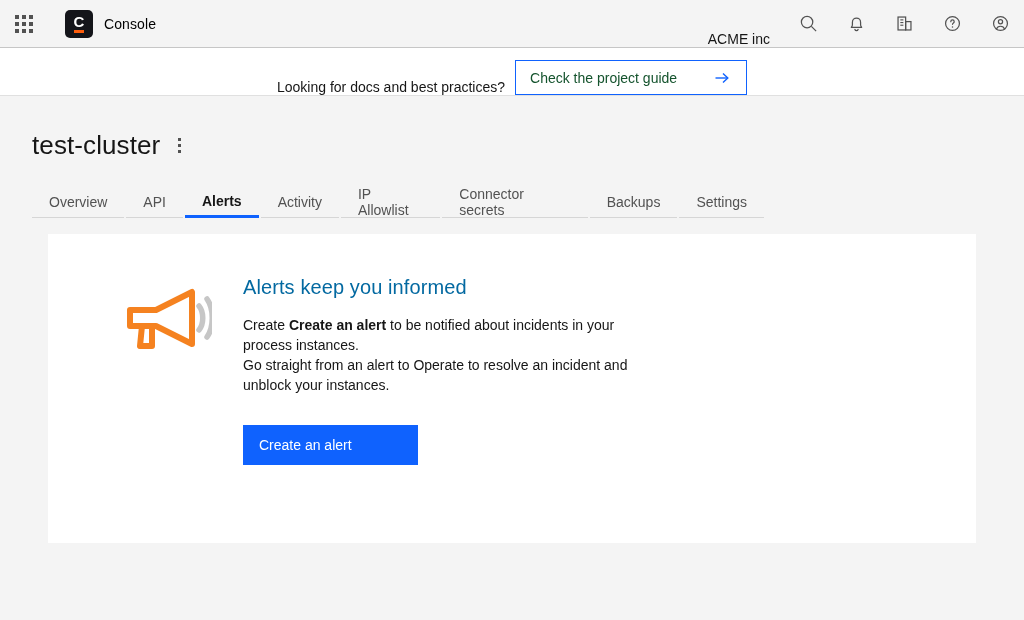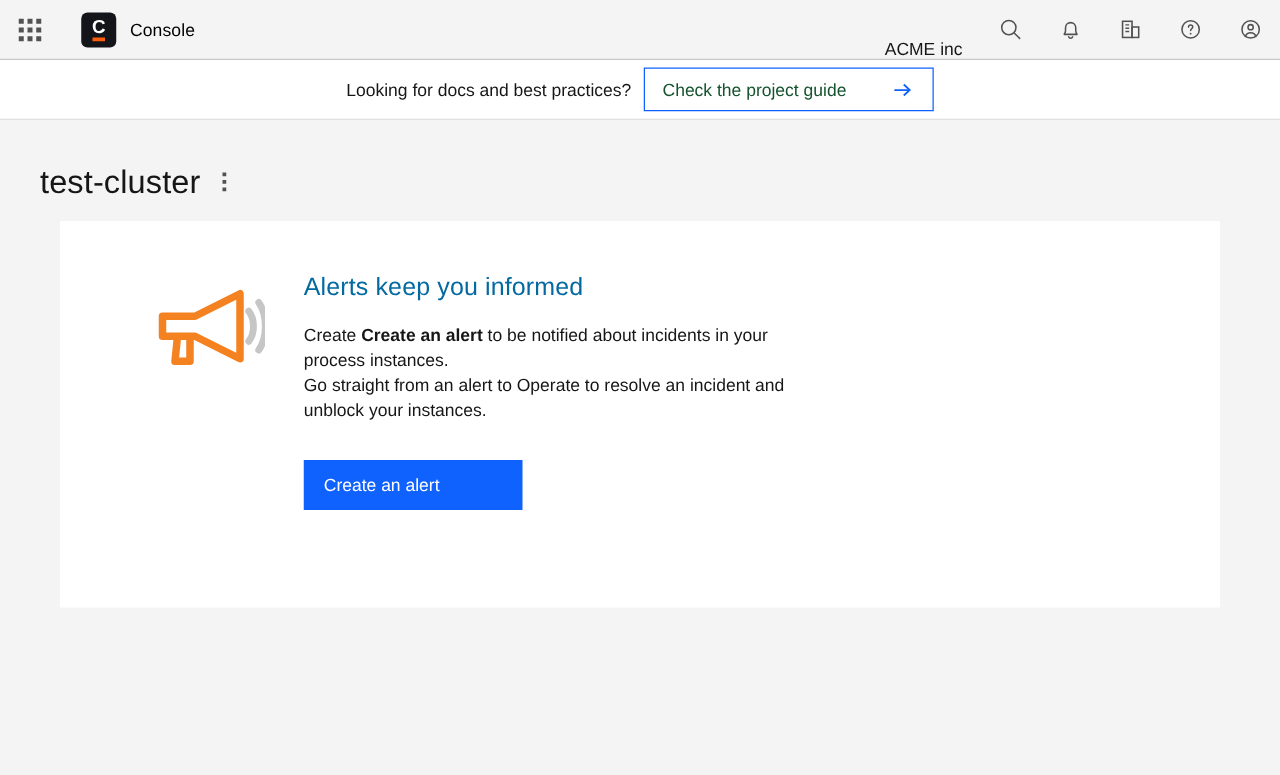--- a/index.html
+++ b/index.html
@@ -77,21 +77,21 @@
     display: flex; align-items: center; justify-content: center;
     cursor: pointer;
   }
   .hicon svg { display:block; }
 
   
   .banner {
     height: 48px;
     background: #ffffff;
     border-bottom: 1px solid #e0e0e0;
-    display: flex; align-items: center; justify-content: center;
+    display: flex; align-items: flex-end; justify-content: center;
     gap: 0;
   }
   .banner-text {
     font-size: 14px; color: #161616;
     margin-right: 10px;
   }
   .banner-btn {
     width: 232px; height: 35px;
     border: 1px solid #0f62fe;
     background: #ffffff;
@@ -306,20 +306,30 @@
 
   <div class="title-row">
     <span class="page-title">test-cluster</span>
     <span class="overflow-btn">
       <i></i>
         <i></i>
         <i></i>
     </span>
   </div>
 
+  <div class="tabs">
+    <div class="tab">Overview</div>
+    <div class="tab">API</div>
+    <div class="tab active">Alerts</div>
+    <div class="tab">Activity</div>
+    <div class="tab">IP Allowlist</div>
+    <div class="tab">Connector secrets</div>
+    <div class="tab">Backups</div>
+    <div class="tab">Settings</div>
+  </div>
 
   <div class="card">
     <div class="card-inner">
 
       <div class="megaphone">
         <svg width="86" height="64" viewBox="0 0 86 64" fill="none">
           <path d="M4 24 H30 L66 6 V58 L30 40 H4 Z" stroke="#f58220" stroke-width="6" stroke-linejoin="round" fill="none"></path>
           <path d="M16 40 L14 60 H26 L26 40" stroke="#f58220" stroke-width="6" stroke-linejoin="round" fill="none"></path>
           <path d="M73 20 C78 26 78 38 73 44" stroke="#c6c6c6" stroke-width="5.5" stroke-linecap="round" fill="none"></path>
           <path d="M81 13 C88 23 88 41 81 51" stroke="#c6c6c6" stroke-width="5.5" stroke-linecap="round" fill="none"></path>

